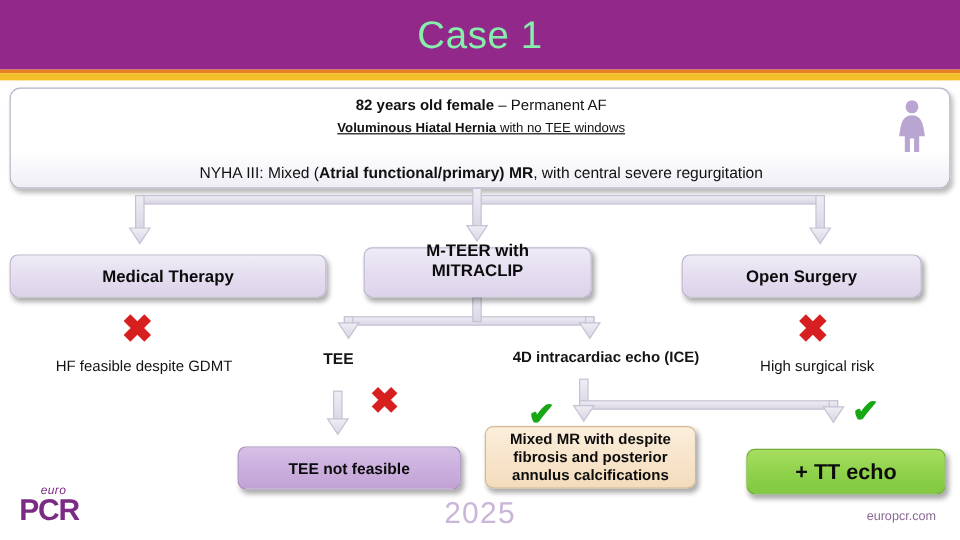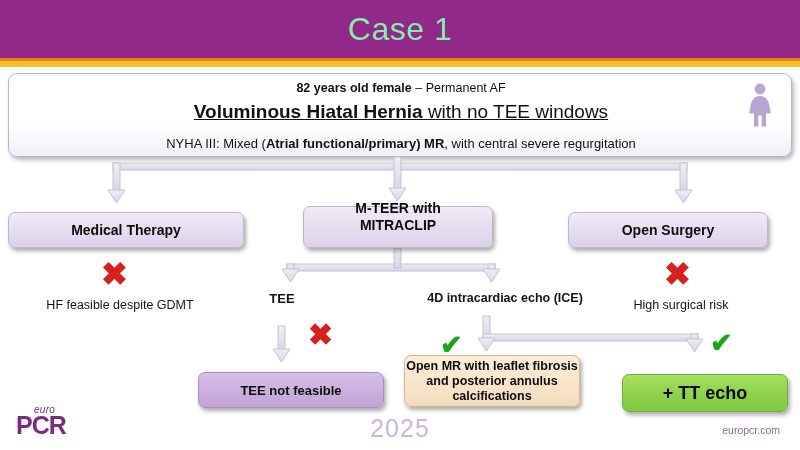--- a/index.html
+++ b/index.html
@@ -64,21 +64,21 @@
     width: 784px;
     text-align: center;
     font-size: 12.5px;
     color: #111111;
   }
   .info-line2 {
     position: absolute;
     left: 0; top: 27px;
     width: 784px;
     text-align: center;
-    font-size: 19px;
+    font-size: 11px;
     color: #111111;
   }
   .info-line3 {
     position: absolute;
     left: 0; top: 62px;
     width: 784px;
     text-align: center;
     font-size: 13px;
     color: #111111;
   }
@@ -124,21 +124,21 @@
   }
   .node-cream {
     background: linear-gradient(180deg, #fbeedb 0%, #f7e3c8 60%, #f3dcbd 100%);
     border: 1px solid #d4b98f;
   }
   .node-green {
     background: linear-gradient(180deg, #a7de60 0%, #8ed14a 55%, #83c841 100%);
     border: 1px solid #6fae37;
   }
 
-  #node-medical-therapy { left: 8px;  top: 212px; width: 236px; height: 36px; font-size: 14px; }
+  #node-medical-therapy { left: 8px;  top: 212px; width: 264px; height: 36px; font-size: 14px; }
   #node-mteer          { left: 303px; top: 206px; width: 190px; height: 42px; font-size: 14px; }
   #node-open-surgery   { left: 568px; top: 212px; width: 200px; height: 36px; font-size: 14px; }
   #node-tee-not-feasible { left: 198px; top: 372px; width: 186px; height: 36px; font-size: 13px; }
   #node-mixed-mr       { left: 404px; top: 355px; width: 176px; height: 52px; font-size: 12.5px; line-height: 15px; }
   #node-tt-echo        { left: 622px; top: 374px; width: 166px; height: 38px; font-size: 18px; }
 
   
   .mteer-text {
     position: absolute;
     left: 303px; top: 200px;
@@ -303,21 +303,21 @@
 <div class="caption" id="caption-hf">HF feasible despite GDMT</div>
 
 <div class="caption" id="caption-risk">High surgical risk</div>
 
 <div class="caption" id="label-tee">TEE</div>
 
 <div class="caption" id="label-ice">4D intracardiac echo (ICE)</div>
 
 <div class="node node-violet" id="node-tee-not-feasible">TEE not feasible</div>
 
-<div class="node node-cream" id="node-mixed-mr">Open MR with leaflet fibrosis and posterior annulus calcifications</div>
+<div class="node node-cream" id="node-mixed-mr">Mixed MR with despite fibrosis and posterior annulus calcifications</div>
 
 <div class="node node-green" id="node-tt-echo">+ TT echo</div>
 
 <div class="logo">
   <div class="logo-euro">euro</div>
   <div class="logo-pcr">PCR</div>
 </div>
 
 <div class="footer-year">2025</div>
 <div class="footer-url">europcr.com</div>

